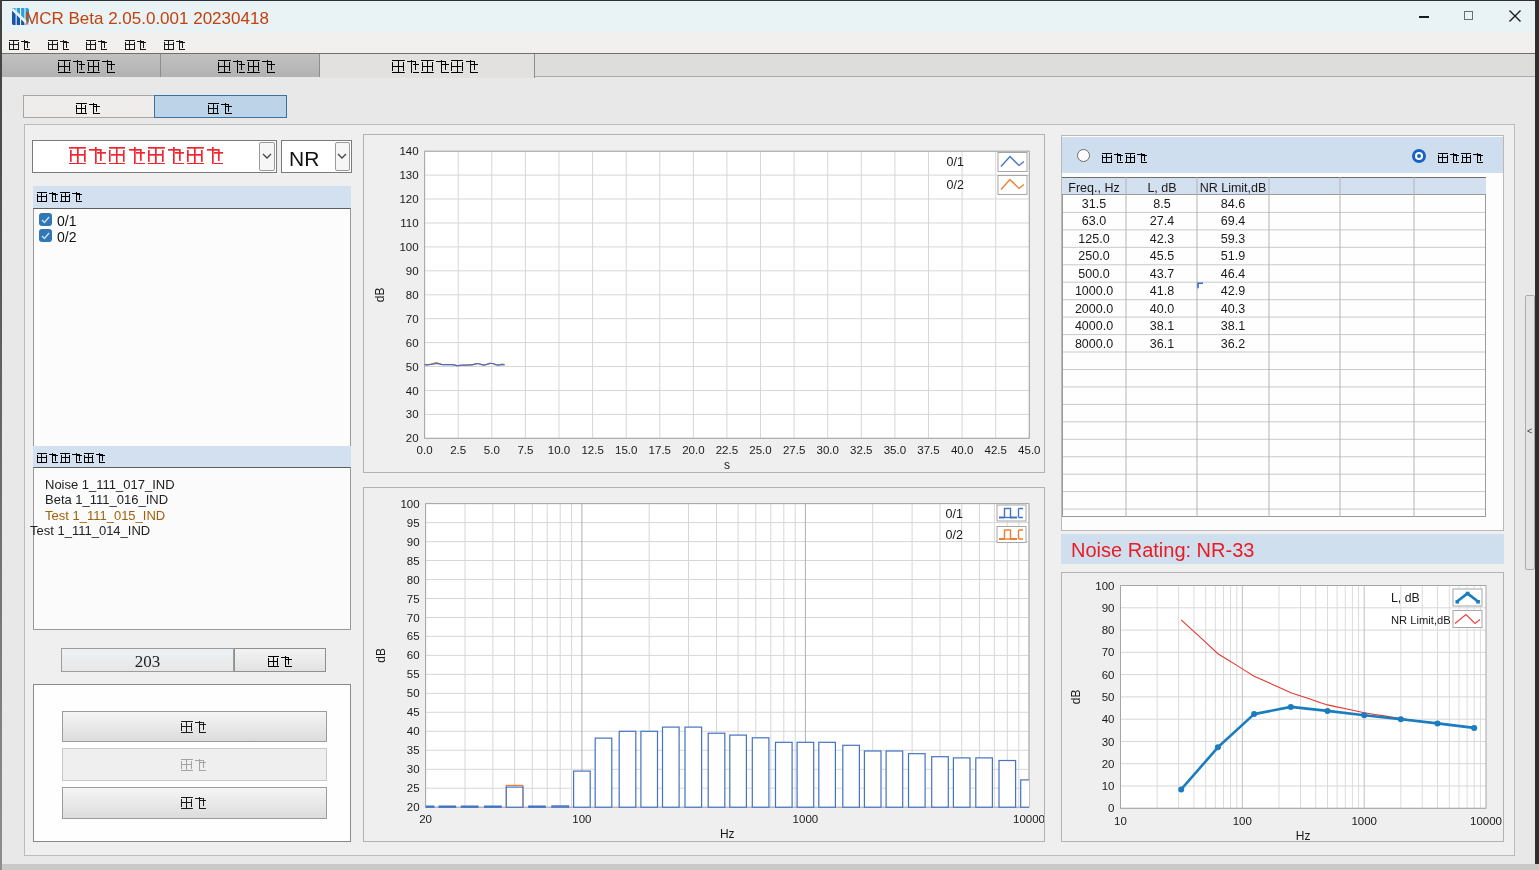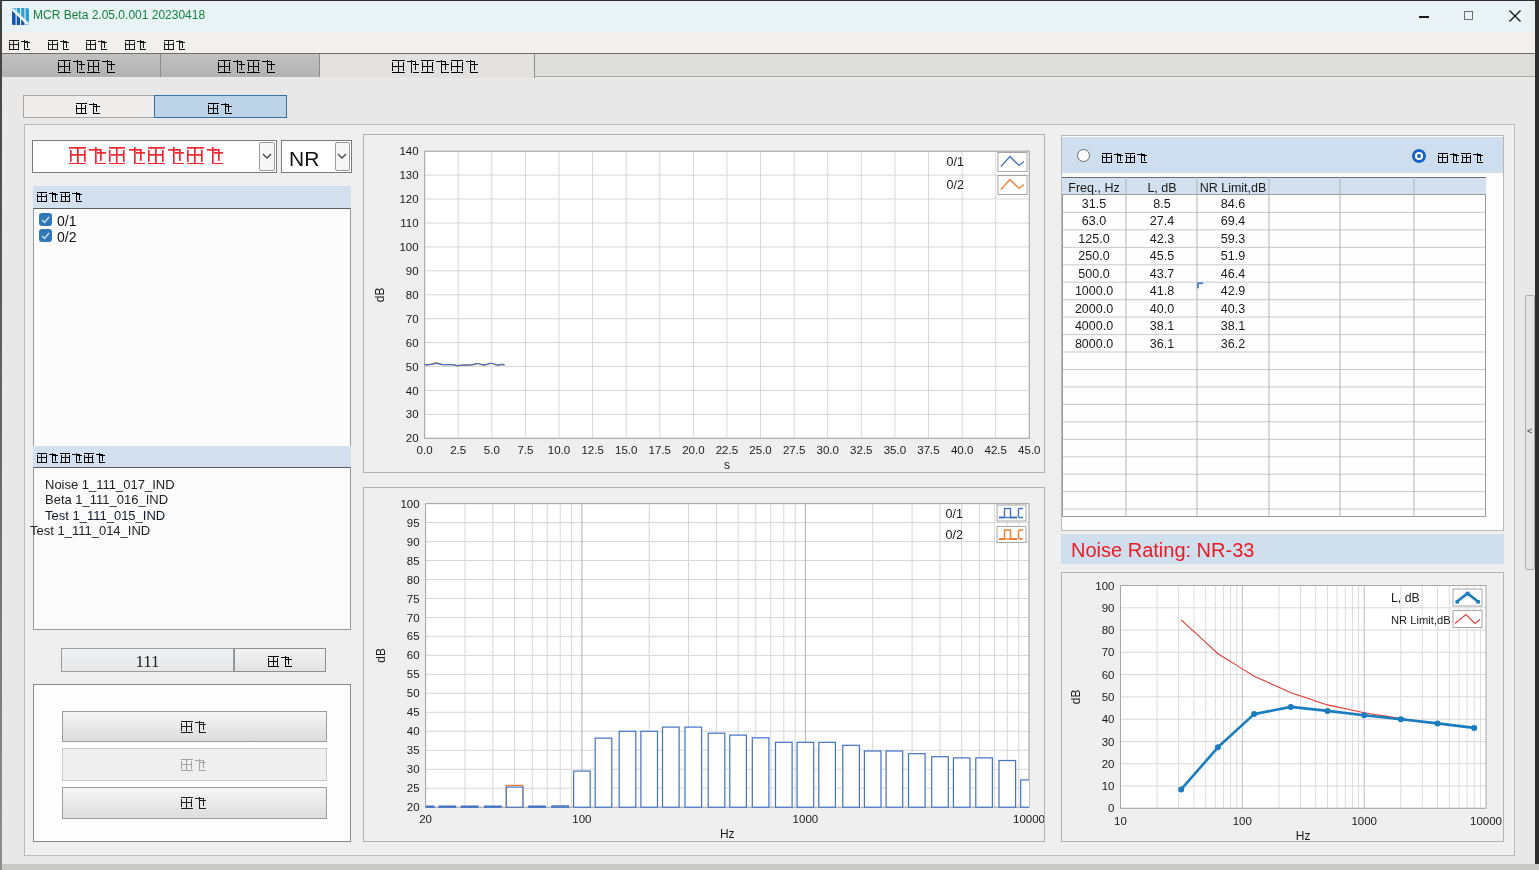--- a/index.html
+++ b/index.html
@@ -33,21 +33,21 @@
       </defs>
 <g clip-path="url(#ic)">
 <rect width="17" height="17" fill="#2b9fd8"></rect>
 <path d="M0 0 L17 17 L0 17 Z" fill="#1656a8"></path>
 <rect x="3.6" y="0" width="1.1" height="17" fill="#e9f3f6"></rect>
 <rect x="8.0" y="0" width="1.1" height="17" fill="#e9f3f6"></rect>
 <rect x="12.4" y="0" width="1.1" height="17" fill="#e9f3f6"></rect>
 <path d="M-1 -2 L18 16 L16 18 L-3 0 Z" fill="#e9f3f6"></path>
 </g>
     </svg>
-<div class="t" style="left:33px;top:9px;font-size:12px;color:#15803d">MCR Beta 2.05.0.001 20230418</div>
+<div class="t" style="left:25px;top:9px;font-size:17px;color:#c2410c">MCR Beta 2.05.0.001 20230418</div>
 <div class="a" style="left:1419px;top:16px;width:10px;height:1.5px;background:#1a1a1a"></div>
 <div class="a" style="left:1464px;top:11px;width:9px;height:9px;border:1.2px solid #6e6e6e"></div>
 <svg class="a" style="left:1509px;top:10px" width="12" height="12">
       <path d="M0.5 0.5 L11.5 11.5 M11.5 0.5 L0.5 11.5" stroke="#1a1a1a" stroke-width="1.4"></path>
     </svg>
 <div class="a" style="left:0;top:32px;width:1539px;height:21px;background:#f1f0ef"></div>
 <div class="t" style="left:8px;top:36px;color:#1a1a1a"><span class="cjk " style="font-size:12px;"><i class="g"></i><i class="g b"></i></span></div>
 <div class="t" style="left:47px;top:36px;color:#1a1a1a"><span class="cjk " style="font-size:12px;"><i class="g"></i><i class="g b"></i></span></div>
 <div class="t" style="left:85px;top:36px;color:#1a1a1a"><span class="cjk " style="font-size:12px;"><i class="g"></i><i class="g b"></i></span></div>
 <div class="t" style="left:124px;top:36px;color:#1a1a1a"><span class="cjk " style="font-size:12px;"><i class="g"></i><i class="g b"></i></span></div>
@@ -88,24 +88,24 @@
 <div class="a" style="left:39px;top:229px;width:13px;height:13px;background:#3077b5;border-radius:3px"></div>
 <svg class="a" style="left:41px;top:232px" width="9" height="8">
       <path d="M1 4 L3.5 6.5 L8 1" stroke="#cfe2f0" fill="none" stroke-width="1.4"></path>
     </svg>
 <div class="t" style="left:57px;top:229px;font-size:14px;color:#111">0/2</div>
 <div class="a" style="left:33px;top:446px;width:318px;height:21px;background:#d3e0ef"></div>
 <div class="t" style="left:36px;top:449px"><span class="cjk " style="font-size:12px;"><i class="g"></i><i class="g b"></i><i class="g"></i><i class="g b"></i><i class="g"></i><i class="g b"></i></span></div>
 <div class="a" style="left:33px;top:467px;width:318px;height:163px;background:#fbfbfb;border:1px solid #9a9a9a;border-top-color:#5f5f5f"></div>
 <div class="t" style="left:45px;top:478px;font-size:13px;color:#222">Noise 1_111_017_IND</div>
 <div class="t" style="left:45px;top:493px;font-size:13px;color:#222">Beta 1_111_016_IND</div>
-<div class="t" style="left:45px;top:509px;font-size:13px;color:#0f172a">Test 1_111_015_IND</div>
+<div class="t" style="left:45px;top:509px;font-size:13px;color:#a16207">Test 1_111_015_IND</div>
 <div class="t" style="left:30px;top:524px;font-size:13px;color:#222">Test 1_111_014_IND</div>
 <div class="a" style="left:61px;top:648px;width:173px;height:24px;background:linear-gradient(#eef1f3,#e7e7e7);border:1px solid #9c9c9c"></div>
-<div class="t" style="left:61px;top:652px;width:173px;text-align:center;font-family:'Liberation Serif',serif;font-size:17px;color:#222">111</div>
+<div class="t" style="left:61px;top:652px;width:173px;text-align:center;font-family:'Liberation Serif',serif;font-size:17px;color:#222">203</div>
 <div class="a" style="left:234px;top:648px;width:92px;height:24px;background:linear-gradient(#f3f3f3,#e2e2e2);border:1px solid #8f8f8f"></div>
 <div class="t" style="left:267px;top:653px"><span class="cjk " style="font-size:13px;"><i class="g"></i><i class="g b"></i></span></div>
 <div class="a" style="left:33px;top:684px;width:318px;height:158px;background:#fefefe;border:1px solid #8a8a8a"></div>
 <div class="a" style="left:62px;top:711px;width:265px;height:31px;background:linear-gradient(#f5f5f5,#dcdcdc);border:1px solid #9b9b9b"></div>
 <div class="t" style="left:180px;top:719px;color:#1a1a1a"><span class="cjk " style="font-size:14px;"><i class="g"></i><i class="g b"></i></span></div>
 <div class="a" style="left:62px;top:748px;width:265px;height:33px;background:#efefef;border:1px solid #c9c9c9"></div>
 <div class="t" style="left:180px;top:757px;color:#a3a3a3"><span class="cjk " style="font-size:14px;"><i class="g"></i><i class="g b"></i></span></div>
 <div class="a" style="left:62px;top:787px;width:265px;height:32px;background:linear-gradient(#f5f5f5,#dcdcdc);border:1px solid #9b9b9b"></div>
 <div class="t" style="left:180px;top:795px;color:#1a1a1a"><span class="cjk " style="font-size:14px;"><i class="g"></i><i class="g b"></i></span></div>
 <div class="a" style="left:363px;top:134px;width:682px;height:339px;background:#f0efef;border:1px solid #b3b3b3">

